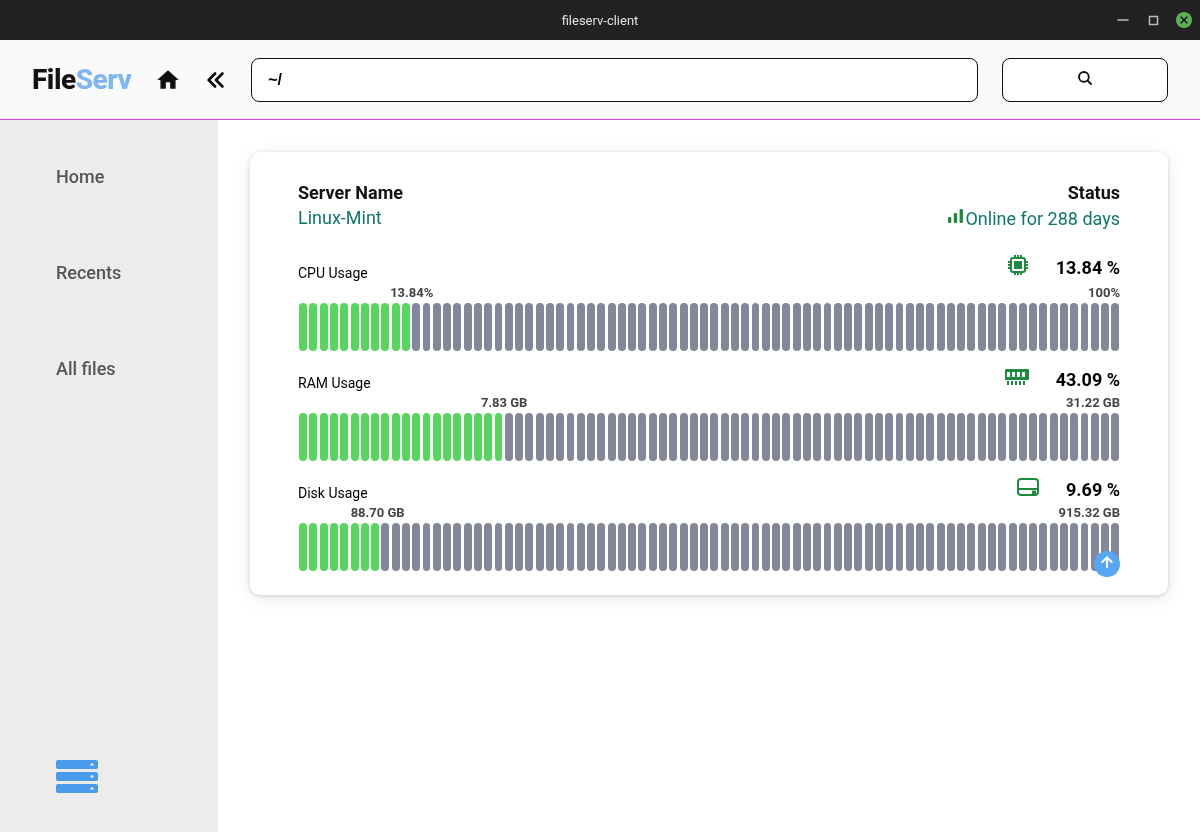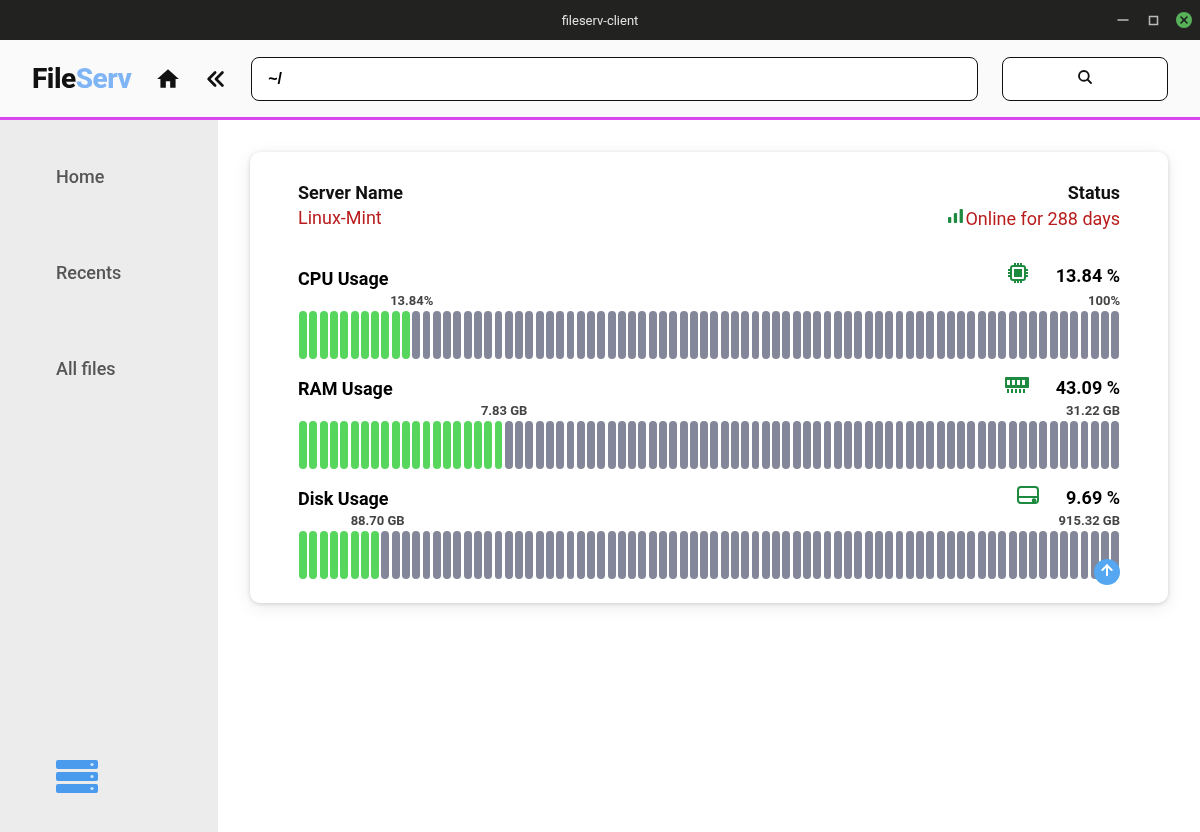--- a/index.html
+++ b/index.html
@@ -31,21 +31,21 @@
     .tb-close { width: 16px; height: 16px; border-radius: 50%; background: #56b158; display:flex; align-items:center; justify-content:center; }
     .tb-close svg { width: 10px; height: 10px; }
 
     
     .app { flex: 1; display: flex; flex-direction: column; background: #fff; }
 
     
     .header {
       height: 80px;
       background: #fafafa;
-      border-bottom: 3px solid #d946ef;
+      border-bottom: 1px solid #d946ef;
       display: flex;
       align-items: center;
       padding: 0 32px;
       gap: 24px;
     }
     .logo { font-size: 28px; font-weight: 800; letter-spacing: -0.5px; }
     .logo .l1 { color: #111; }
     .logo .l2 { color: #7fb5f5; }
 
     .icon-btn { cursor: pointer; display:flex; align-items:center; justify-content:center; }
@@ -109,34 +109,34 @@
       background: #fff;
       border-radius: 10px;
       box-shadow: 0 1px 4px rgba(0,0,0,0.15), 0 4px 18px rgba(0,0,0,0.08);
       padding: 30px 48px 24px 48px;
       position: relative;
     }
 
     .top-row {
       display: flex;
       justify-content: space-between;
-      margin-bottom: 32px;
+      margin-bottom: 24px;
     }
     .top-row .label { font-size: 18px; font-weight: 700; color: #111; }
-    .top-row .value { font-size: 18px; color: #b91c1c; margin-top: 4px; }
+    .top-row .value { font-size: 18px; color: #0f766e; margin-top: 4px; }
     .status-right { text-align: right; }
     .status-line { display:flex; align-items:center; justify-content:flex-end; margin-top:4px; }
 
     .meter-block { margin-top: 16px; }
     .meter-head {
       display: flex;
       justify-content: space-between;
       align-items: flex-end;
     }
-    .meter-title { font-size: 18px; font-weight: 700; }
+    .meter-title { font-size: 14px; font-weight: 400; }
     .meter-right-head { display:flex; align-items:center; gap: 26px; font-size: 18px; font-weight: 700; }
     .meter-sub {
       display:flex;
       justify-content: space-between;
       font-size: 13px;
       font-weight: 600;
       color: #555;
       margin-top: 4px;
       margin-bottom: 0;
       padding-bottom: 0;

